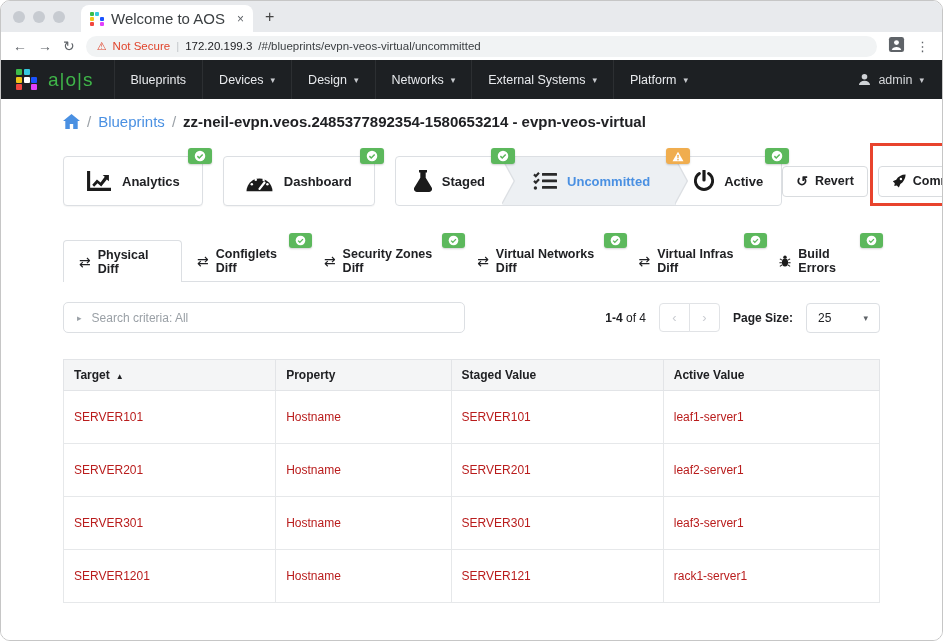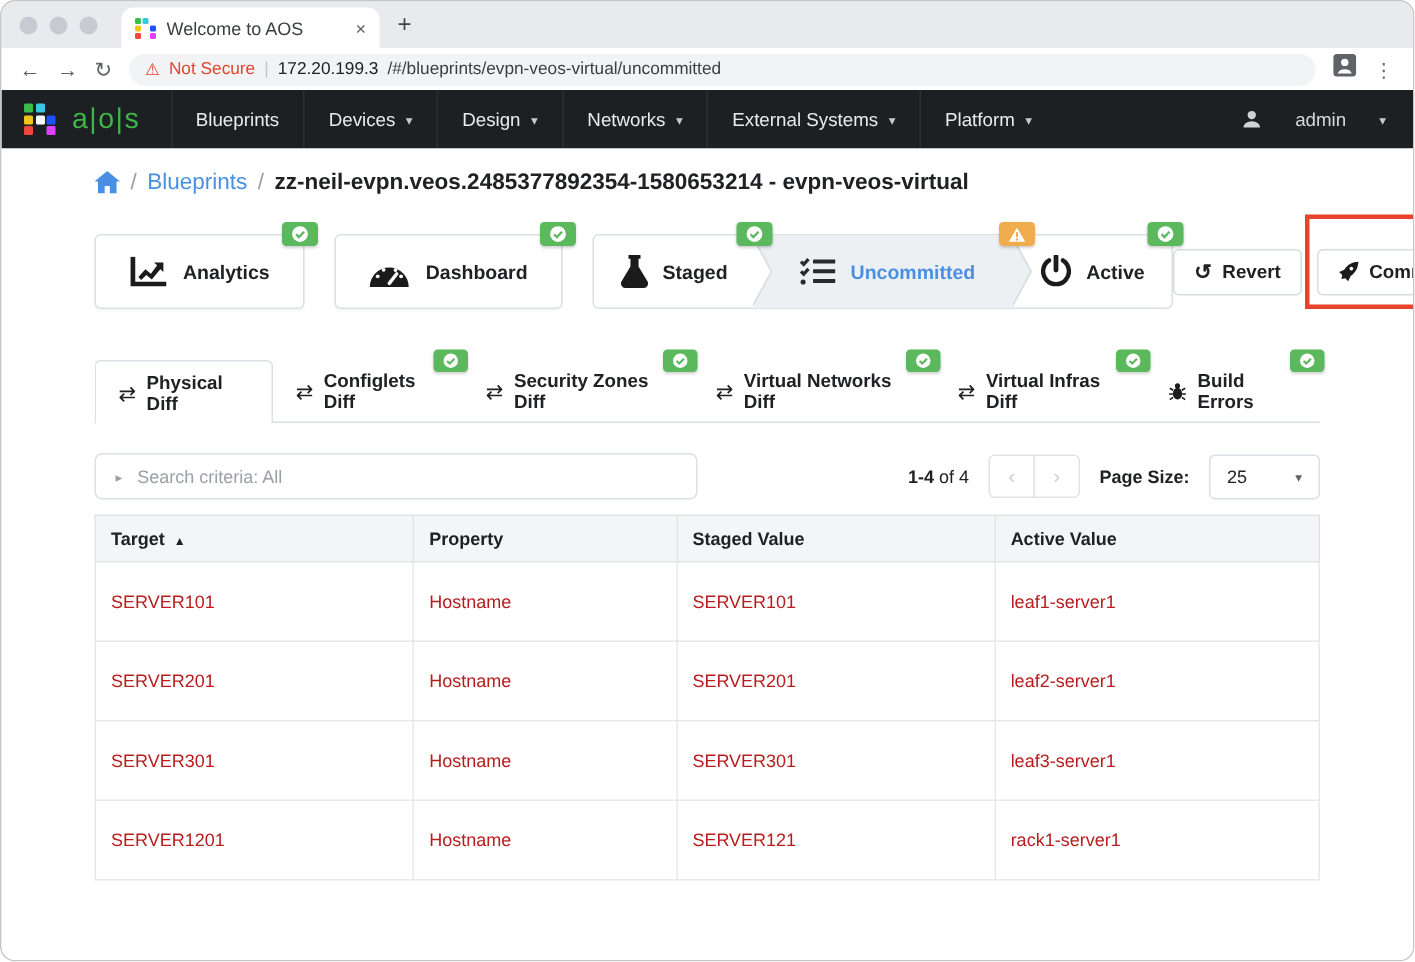--- a/index.html
+++ b/index.html
@@ -7,21 +7,21 @@
   .window { width:943px; height:641px; border:1px solid #c6c6c6; border-radius:10px;
             overflow:hidden; display:flex; flex-direction:column; background:#fff; }
 
   
   .chrome-tabs { height:31px; background:#e8eaed; display:flex; align-items:flex-end;
                  padding-left:12px; flex:none; }
   .traffic { display:flex; gap:8px; align-items:center; align-self:center; margin-right:16px; }
   .dot { width:12px; height:12px; border-radius:50%; background:#c7cbd1; }
   .btab { height:27px; background:#fff; border-radius:8px 8px 0 0; display:flex;
           align-items:center; width:172px; padding:0 9px; gap:7px; }
-  .btab-title { font-size:12px; color:#3c4043; flex:1; white-space:nowrap; overflow:hidden; }
+  .btab-title { font-size:15px; color:#3c4043; flex:1; white-space:nowrap; overflow:hidden; }
   .btab-close { color:#5f6368; font-size:12px; }
   .newtab { align-self:center; margin-left:12px; color:#444; font-size:16px; }
 
   .chrome-url { height:28px; background:#fff; display:flex; align-items:center; gap:11px;
                 padding:0 12px; flex:none; }
   .navglyph { color:#5f6368; font-size:14px; }
   .omnibox { flex:1; height:21px; background:#f1f3f4; border-radius:11px; display:flex;
              align-items:center; padding:0 11px; gap:6px; font-size:11.5px; }
   .warn-glyph { color:#e0442c; font-size:11px; }
   .notsecure { color:#e0442c; }
@@ -36,21 +36,21 @@
   .lgrid { width:21px; height:21px; display:grid; grid-template-columns:repeat(3,1fr);
            grid-template-rows:repeat(3,1fr); gap:1.5px; }
   .lgrid.small { width:14px; height:14px; gap:1px; }
   .sq { border-radius:1px; }
   .wordmark { color:#3fb549; font-size:19px; letter-spacing:1px; }
   .nav-item { display:flex; align-items:center; gap:7px; padding:0 16px; font-size:12.5px;
               border-left:1px solid rgba(255,255,255,0.07); }
   .nav-item:last-of-type { border-right:1px solid rgba(255,255,255,0.07); }
   .nav-caret { font-size:9px; color:#c7cacd; }
   .nav-spacer { flex:1; }
-  .nav-user { display:flex; align-items:center; gap:22px; padding:0 18px; font-size:12.5px; color:#d5d7da; }
+  .nav-user { display:flex; align-items:center; gap:7px; padding:0 18px; font-size:12.5px; color:#d5d7da; }
 
   
   .content { flex:1; padding:14px 62px 0; position:relative; background:#fff; }
 
   .breadcrumb { display:flex; align-items:center; gap:7px; font-size:15px; color:#9aa0a6; }
   .bc-link { color:#4a90e2; }
   .bc-title { color:#202124; font-weight:700; }
 
   .tabs-row { display:flex; align-items:center; margin-top:26px; }
   .card { position:relative; height:50px; border:1px solid #dcdfe3; border-radius:4px; background:#fff;
@@ -102,21 +102,21 @@
   .pager { display:flex; }
   .pgbtn { width:31px; height:29px; border:1px solid #e1e3e6; background:#fff; display:flex;
            align-items:center; justify-content:center; color:#c9ccd1; font-size:13px; }
   .pgbtn:first-child { border-radius:4px 0 0 4px; }
   .pgbtn:last-child { border-radius:0 4px 4px 0; margin-left:-1px; }
   .ps-label { font-weight:700; }
   .select { width:74px; height:30px; border:1px solid #dcdfe3; border-radius:4px; display:flex;
             align-items:center; padding:0 11px; font-size:12px; color:#202124; background:#fff; }
   .select .caret { margin-left:auto; color:#5f6368; font-size:9px; }
 
-  table.diff { width:100%; border-collapse:collapse; margin-top:10px; font-size:12px; }
+  table.diff { width:100%; border-collapse:collapse; margin-top:26px; font-size:12px; }
   table.diff th { background:#f4f5f6; border:1px solid #e2e4e7; text-align:left; font-weight:700;
                   padding:8px 10px; color:#202124; }
   table.diff td { border:1px solid #e6e8ea; padding:19px 10px; color:#b91c1c; background:#fff; }
   td.link { color:#4a90e2; }
   .sort-glyph { font-size:8px; margin-left:6px; color:#202124; }
 </style>
 </head>
 <body>
 
 <div class="window">

